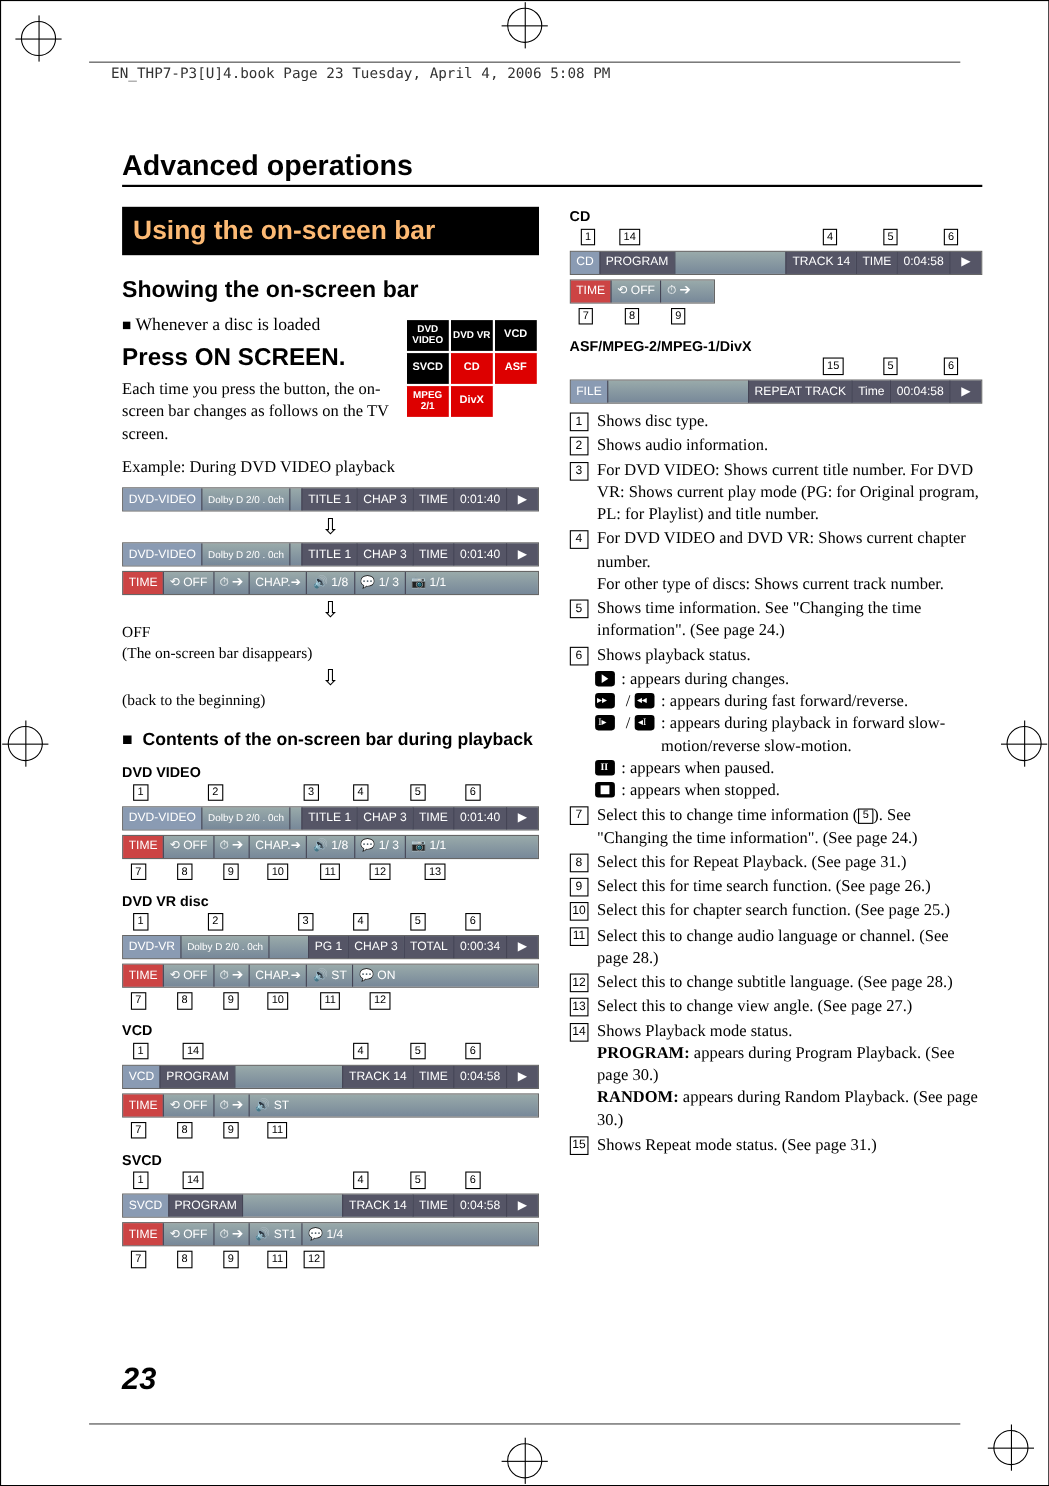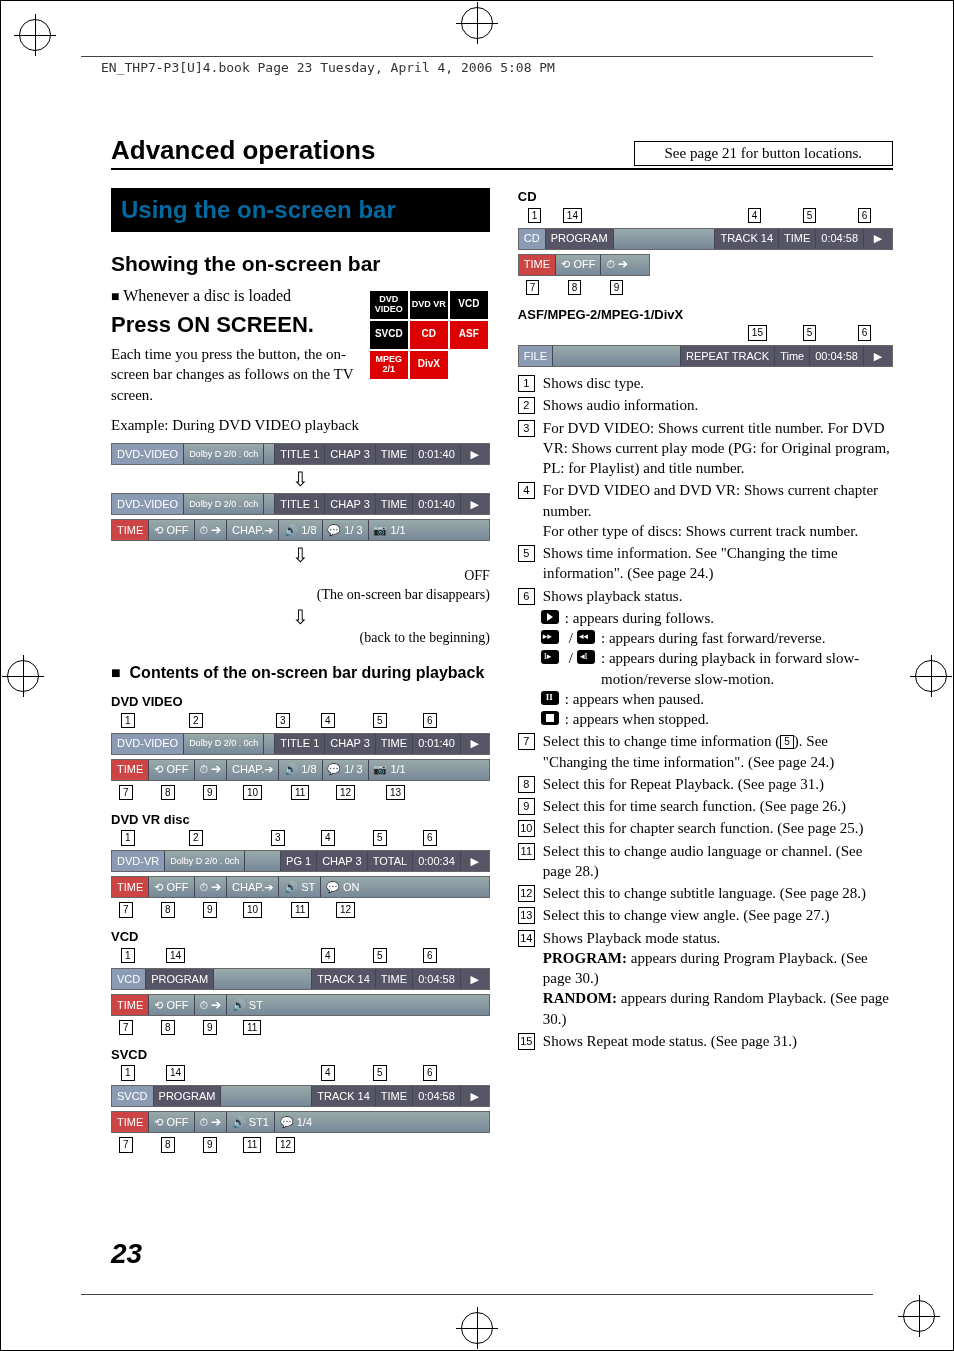--- a/index.html
+++ b/index.html
@@ -84,21 +84,21 @@
   .columns {
     display: flex;
     gap: 28px;
     margin-top: 18px;
   }
   .col { flex: 1; font-size: 15px; line-height: 1.35; }
   .col.right { flex: 1; }
 
   .title-bar {
     background: #000;
-    color: #0369a1;
+    color: #fdba74;
     font-family: Arial, sans-serif;
     font-weight: bold;
     font-size: 24px;
     padding: 6px 10px;
     margin-bottom: 10px;
   }
   .intro { font-size: 16px; }
   h2.sub {
     font-family: Arial, sans-serif;
     font-size: 21px;
@@ -180,21 +180,21 @@
   }
   .sq { font-family: Arial, sans-serif; }
   .contents-hdr {
     font-family: Arial, sans-serif;
     font-weight: bold;
     font-size: 16px;
     margin: 14px 0 4px 0;
   }
 
   .down-arrow { text-align:center; font-size:20px; line-height:1; margin:2px 0; }
-  .center-txt { text-align:right; font-size:14px; }
+  .center-txt { text-align:left; font-size:14px; }
 
   ul.bul { margin: 6px 0 6px 18px; padding:0; }
   ul.bul li { margin-bottom: 2px; }
 
   .legend { font-size: 15px; }
   .legend .row { display:flex; margin: 2px 0; }
   .legend .num {
     border:1px solid #000; font-size:11px; font-family:Arial,sans-serif;
     width:15px; height:15px; text-align:center; line-height:15px;
     margin-right:8px; flex-shrink:0; margin-top:2px;
@@ -257,21 +257,20 @@
       <div class="reg-circle"></div>
     </div>
 
   <div class="header-line"></div>
   <div class="header-text">EN_THP7-P3[U]4.book  Page 23  Tuesday, April 4, 2006  5:08 PM</div>
 
   <div class="page-body">
 
     <div class="header-row">
       <div class="adv-ops">Advanced operations</div>
-      <div class="ref-box">See page 21 for button locations.</div>
     </div>
 
     <div class="columns">
 
       <div class="col">
         <div class="title-bar">Using the on-screen bar</div>
 
         <h2 class="sub">Showing the on-screen bar</h2>
 
         <table class="disc-grid">
@@ -556,21 +555,21 @@
           <div class="row">
               <div class="num">5</div>
               <div class="txt">Shows time information. See "Changing the time information". (See page 24.)</div>
             </div>
           <div class="row">
               <div class="num">6</div>
               <div class="txt">Shows playback status.</div>
             </div>
           <div class="sub-row">
               <span class="pb-icon play"></span>
-              <span>: appears during follows.</span>
+              <span>: appears during changes.</span>
             </div>
           <div class="sub-row">
               <span class="pb-icon ff"></span>
               <span style="margin:0 4px">/</span>
               <span class="pb-icon rw"></span>
               <span>: appears during fast forward/reverse.</span>
             </div>
           <div class="sub-row">
               <span class="pb-icon sf"></span>
               <span style="margin:0 4px">/</span>

